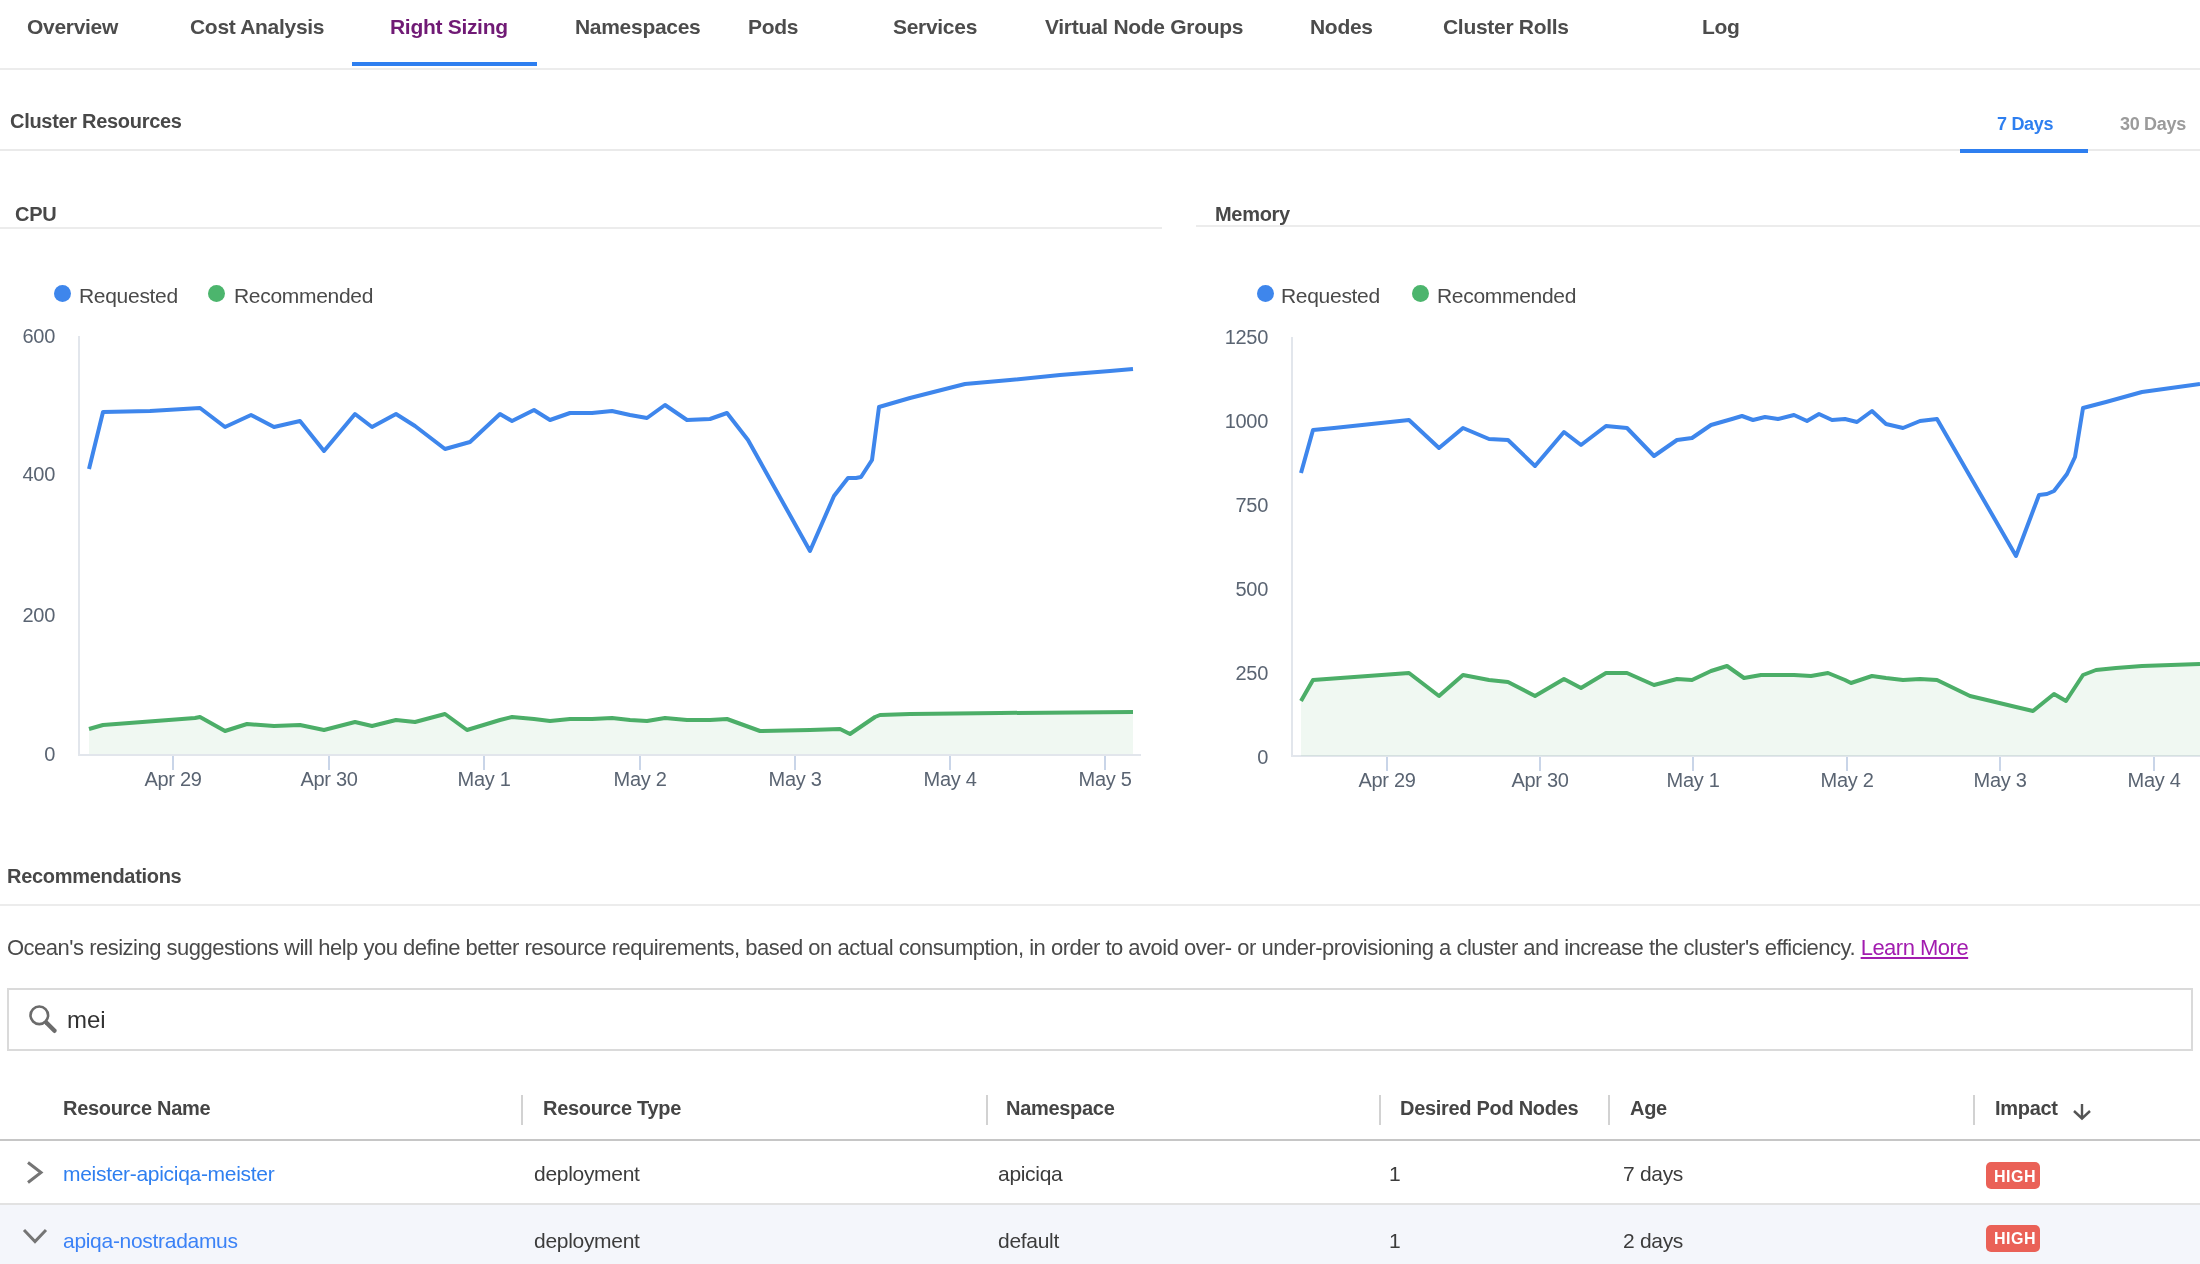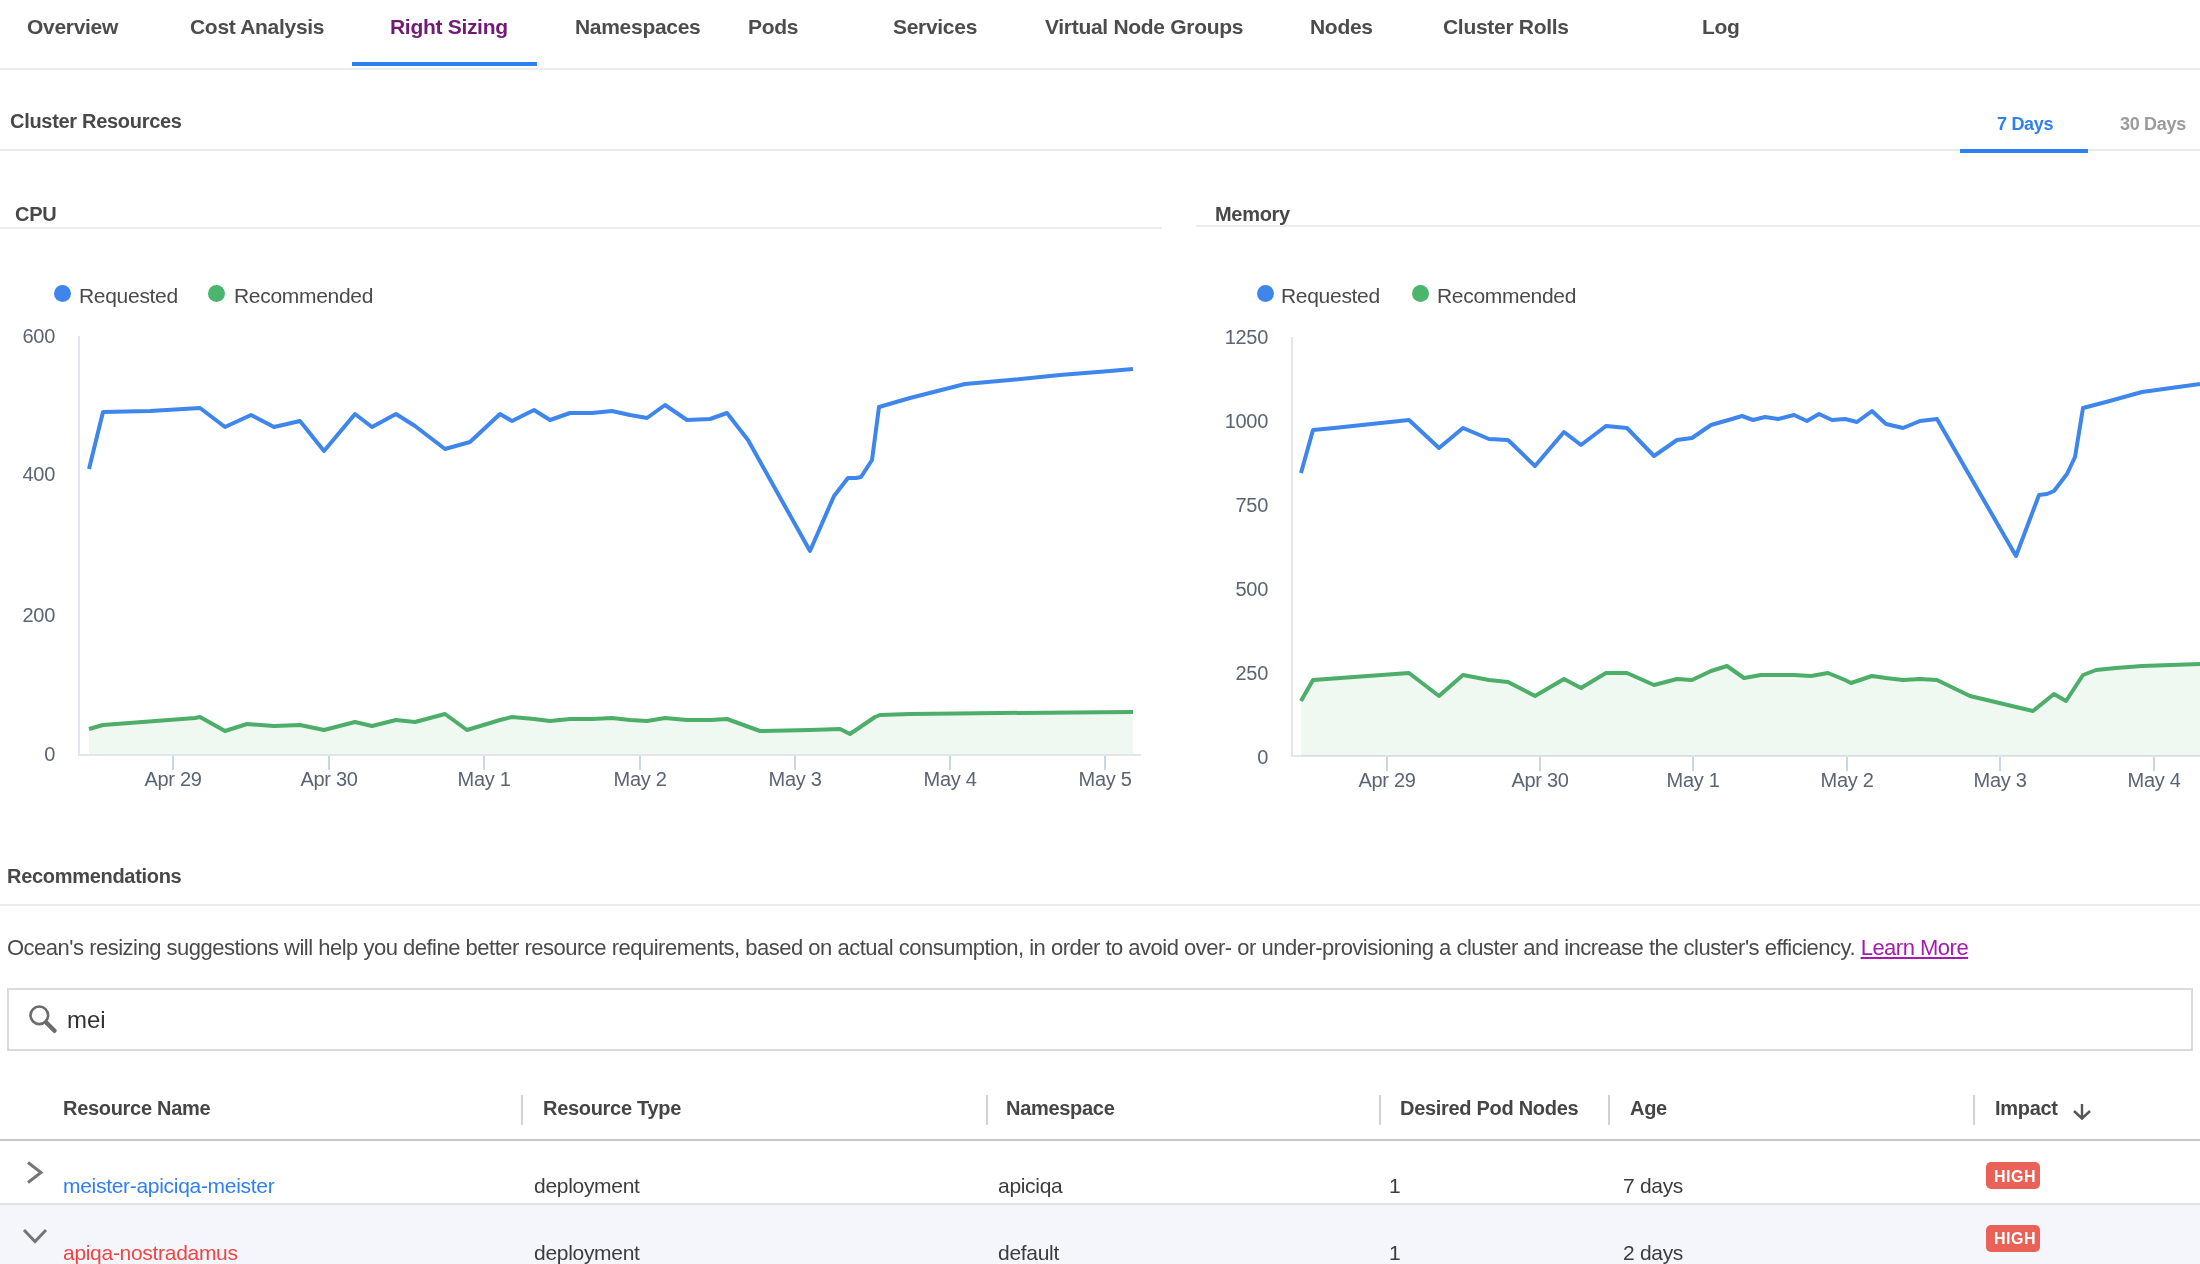--- a/index.html
+++ b/index.html
@@ -4,21 +4,21 @@
 * { margin:0; padding:0; box-sizing:border-box; }
 html,body { width:2200px; height:1264px; background:#fff;
   font-family:"Liberation Sans", sans-serif; overflow:hidden; position:relative; }
 .abs { position:absolute; line-height:1; white-space:nowrap; }
 .tab { font-size:21px; font-weight:700; color:#4c4c4c; letter-spacing:-0.3px; }
 .tab.active { color:#701a75; }
 .h2 { font-size:20px; font-weight:700; color:#484848; letter-spacing:-0.3px; }
 .axl { font-size:20px; fill:#5a6472; font-family:"Liberation Sans", sans-serif; letter-spacing:-0.3px; }
 .leg { font-size:21px; color:#4a4a4a; letter-spacing:-0.3px; }
 .dot { position:absolute; width:17px; height:17px; border-radius:50%; }
-.cell { font-size:21px; color:#3c3c3c; letter-spacing:-0.3px;margin-top:12px; }
+.cell { font-size:21px; color:#3c3c3c; letter-spacing:-0.3px; }
 .hcell { font-size:20px; font-weight:700; color:#454545; letter-spacing:-0.3px; }
 .sep { position:absolute; width:2px; height:30px; background:#d2d2d2; top:1095px; }
 a { color:#a21caf; text-decoration:underline; }
 </style></head>
 <body>
 
 <div class="abs" style="left:0;top:68px;width:2200px;height:2px;background:#ececec"></div>
 <span class="abs tab" style="left:27px;top:16px">Overview</span>
 <span class="abs tab" style="left:190px;top:16px">Cost Analysis</span>
 <span class="abs tab active" style="left:390px;top:16px">Right Sizing</span>
@@ -137,19 +137,19 @@
 <span class="abs cell" style="left:534px;top:1163px">deployment</span>
 <span class="abs cell" style="left:998px;top:1163px">apiciqa</span>
 <span class="abs cell" style="left:1389px;top:1163px">1</span>
 <span class="abs cell" style="left:1623px;top:1163px">7 days</span>
 <div class="abs" style="left:1986px;top:1162px;width:54px;height:27px;background:#ea6157;border-radius:5px"></div>
 <span class="abs" style="left:1994px;top:1169px;font-size:16px;font-weight:700;color:#fff;letter-spacing:0.5px">HIGH</span>
 
 <svg class="abs" style="left:22px;top:1227px" width="26" height="22" viewBox="0 0 26 22">
 <path d="M2,3 L13,14.5 L24,3" fill="none" stroke="#757575" stroke-width="3"></path>
 </svg>
-<span class="abs cell" style="left:63px;top:1230px;color:#ef4444">apiqa-nostradamus</span>
+<span class="abs cell" style="left:63px;top:1230px;color:#3b82f6">apiqa-nostradamus</span>
 <span class="abs cell" style="left:534px;top:1230px">deployment</span>
 <span class="abs cell" style="left:998px;top:1230px">default</span>
 <span class="abs cell" style="left:1389px;top:1230px">1</span>
 <span class="abs cell" style="left:1623px;top:1230px">2 days</span>
 <div class="abs" style="left:1986px;top:1225px;width:54px;height:27px;background:#ea6157;border-radius:5px"></div>
 <span class="abs" style="left:1994px;top:1231px;font-size:16px;font-weight:700;color:#fff;letter-spacing:0.5px">HIGH</span>
 
 </body></html>

